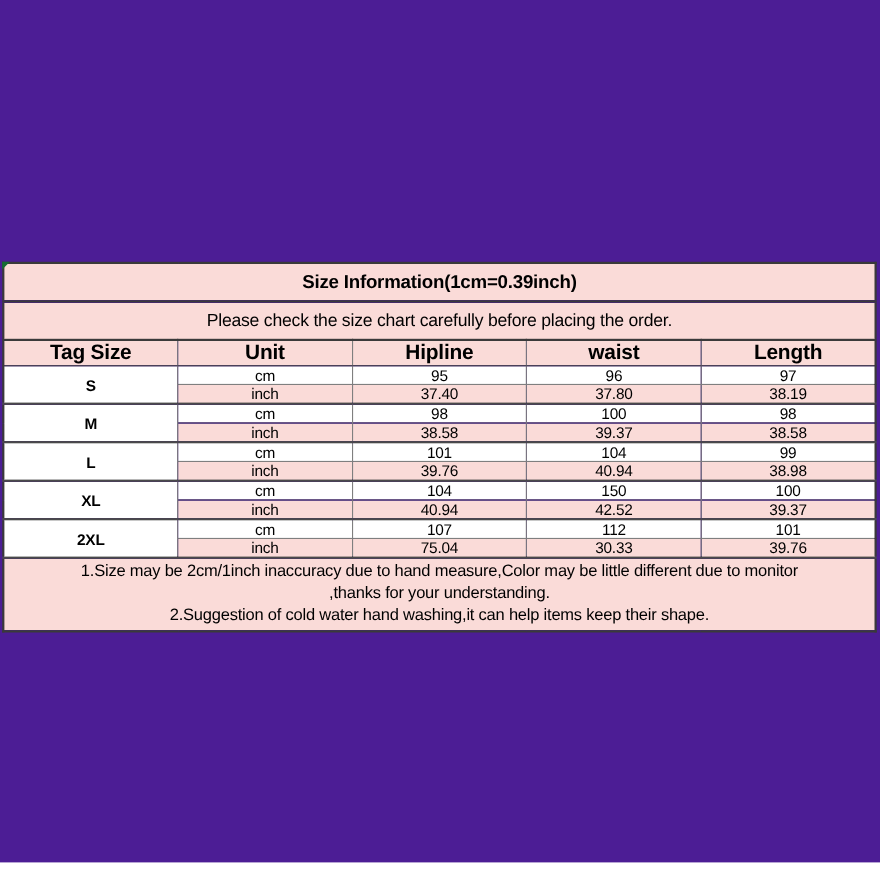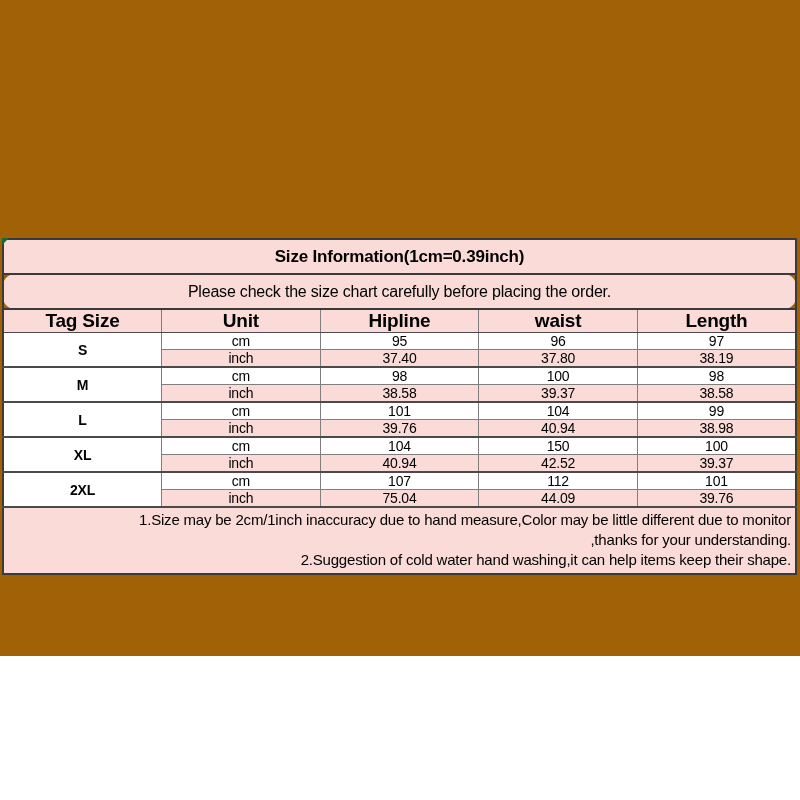--- a/index.html
+++ b/index.html
@@ -7,22 +7,22 @@
     padding: 0;
     width: 800px;
     height: 800px;
     background: #ffffff;
     font-family: "Liberation Sans", sans-serif;
     color: #000000;
   }
   .canvas {
     position: relative;
     width: 800px;
-    height: 656px;
-    background: #a16207;
+    height: 784px;
+    background: #4c1d95;
     overflow: hidden;
   }
   .size-table-wrap {
     position: absolute;
     left: 2px;
     top: 238px;
     width: 795px;
   }
   table.size-table {
     width: 100%;
@@ -46,21 +46,20 @@
     background: #fadbd8;
     font-weight: bold;
     font-size: 17px;
     border-bottom: 2px solid #3a3a3a;
   }
   tr.subtitle-row td {
     height: 33px;
     background: #fadbd8;
     font-size: 16px;
     border-bottom: 2px solid #3a3a3a;
-    border-radius: 12px;
   }
   tr.header-row th {
     height: 20px;
     background: #fadbd8;
     font-weight: bold;
     font-size: 19px;
     border-bottom: 1px solid #4a4a4a;
   }
   tr.cm-row td, tr.inch-row td {
     height: 16px;
@@ -71,21 +70,21 @@
   tr.inch-row td { background: #fadbd8; }
   td.size-cell {
     background: #ffffff !important;
     font-weight: bold;
     font-size: 17px;
   }
   td.unit-cell { font-size: 15px; margin-top: 32px; }
   tr.group-sep td { border-top: 2px solid #4a4a4a; }
   tr.notes-row td {
     background: #fadbd8;
-    text-align: right;
+    text-align: center;
     white-space: normal;
     font-size: 15px;
     padding: 2px 4px 3px 4px;
     border-top: 2px solid #4a4a4a;
   }
   tr.notes-row .note-line {
     line-height: 20px;
   }
   .corner-mark {
     position: absolute;
@@ -179,21 +178,21 @@
       <tr class="cm-row group-sep">
         <td rowspan="2" class="size-cell">2XL</td>
         <td class="unit-cell">cm</td>
         <td>107</td>
         <td>112</td>
         <td>101</td>
       </tr>
       <tr class="inch-row">
         <td class="unit-cell">inch</td>
         <td>75.04</td>
-        <td>44.09</td>
+        <td>30.33</td>
         <td>39.76</td>
       </tr>
 
       <tr class="notes-row">
         <td colspan="5">
           <div class="note-line">1.Size may be 2cm/1inch inaccuracy due to hand measure,Color may be little different due to monitor</div>
           <div class="note-line">,thanks for your understanding.</div>
           <div class="note-line">2.Suggestion of cold water hand washing,it can help items keep their shape.</div>
         </td>
       </tr>

